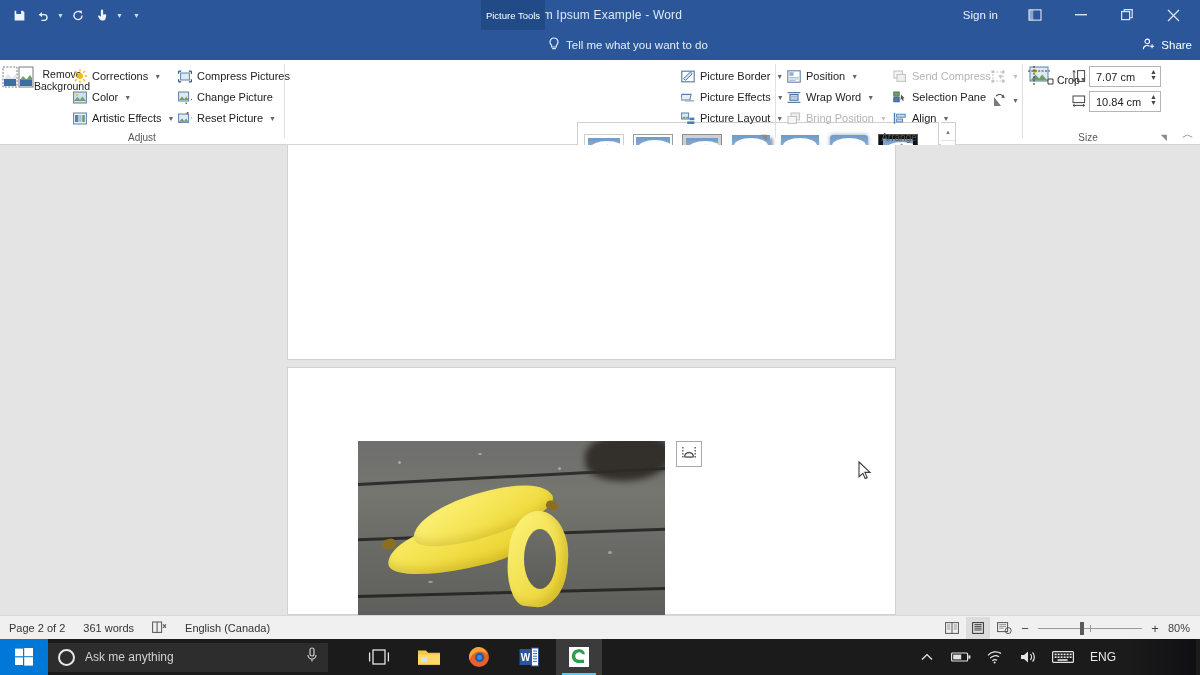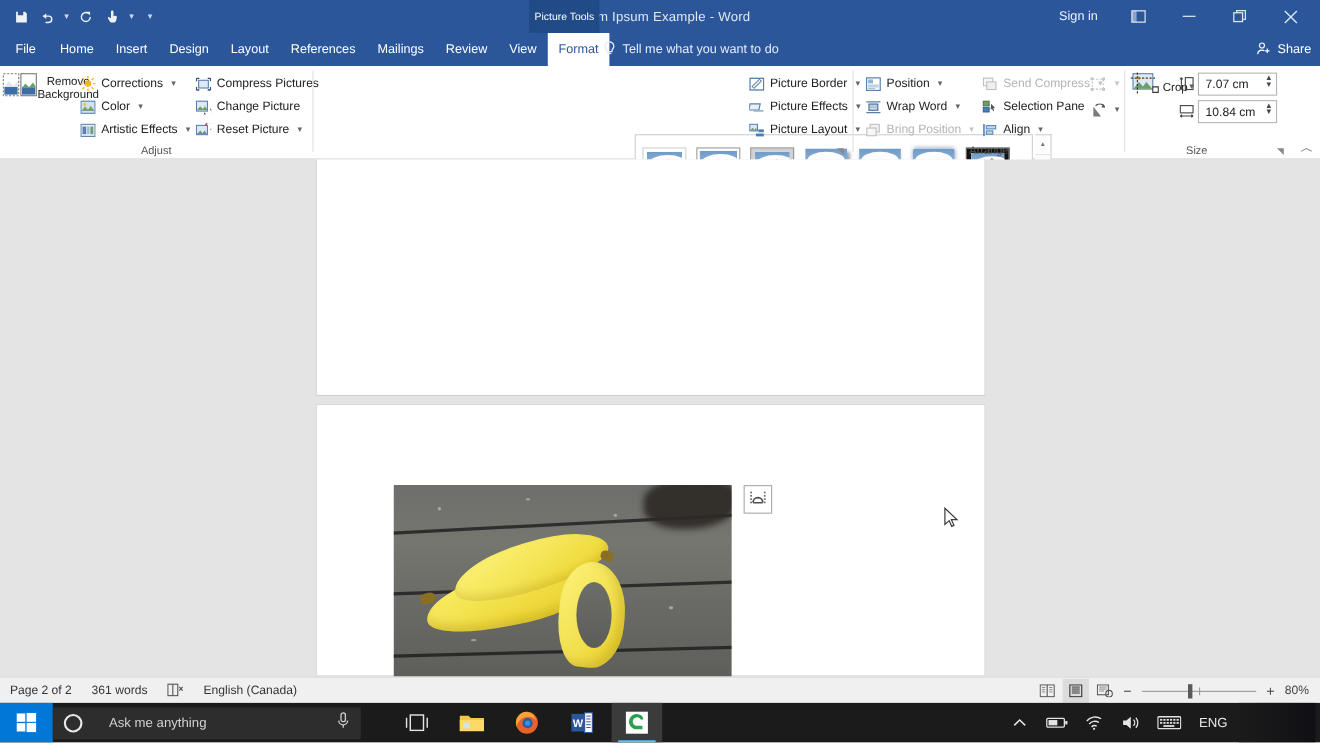--- a/index.html
+++ b/index.html
@@ -191,21 +191,21 @@
   .zoom-pct { font-size: 11px; color: #444; width: 30px; text-align: right; padding-right: 4px; }
 
   
   .taskbar {
     position: absolute; left: 0; top: 639px; width: 1200px; height: 36px;
     background: #1b1b1b; display: flex; align-items: center;
   }
   .start { width: 48px; height: 36px; display:flex; align-items:center; justify-content:center; background:#0078d7; }
   .cortana {
     width: 280px; height: 29px; background: #2d2d2d; display: flex; align-items: center;
-    gap: 24px; padding: 0 10px; margin-left: 0;
+    gap: 10px; padding: 0 10px; margin-left: 0;
   }
   .cortana .ring { width: 17px; height: 17px; border: 2px solid #e8e8e8; border-radius: 50%; flex: 0 0 17px; }
   .cortana .txt { font-size: 12px; color: #d2d2d2; flex: 1; }
   .tb-apps { display: flex; align-items: center; margin-left: 28px; gap: 4px; }
   .tb-app { width: 46px; height: 36px; display:flex; align-items:center; justify-content:center; position: relative; }
   .tb-app.active { background: #3b3b3b; }
   .tb-app.active::after { content:''; position:absolute; bottom:0; left:6px; right:6px; height:2px; background:#5ac8fa; }
   .tray { position: absolute; right: 0; top: 0; height: 36px; display: flex; align-items: center; gap: 0px; padding-right: 4px; }
   .tray-ic { width: 34px; height: 36px; display:flex; align-items:center; justify-content:center; color:#e4e4e4; font-size: 13px; }
   .tray-eng { font-size: 12px; color: #e9e9e9; padding: 0 10px; }
@@ -270,32 +270,20 @@
       </div>
       <div class="tb-icon close">
         <svg width="13" height="13" viewBox="0 0 13 13">
             <path d="M1 1l11 11M12 1L1 12" stroke="#dbe4f2" stroke-width="1.3" fill="none"></path>
           </svg>
       </div>
     </div>
   </div>
 
   <div class="tabsrow">
-    <div class="tabs">
-      <div class="tab file">File</div>
-      <div class="tab">Home</div>
-      <div class="tab">Insert</div>
-      <div class="tab">Design</div>
-      <div class="tab">Layout</div>
-      <div class="tab">References</div>
-      <div class="tab">Mailings</div>
-      <div class="tab">Review</div>
-      <div class="tab">View</div>
-      <div class="tab active">Format</div>
-    </div>
     <div class="tellme">
       <span class="bulb">
         <svg width="12" height="14" viewBox="0 0 12 14">
             <path d="M6 1a4 4 0 00-2.4 7.2V10h4.8V8.2A4 4 0 006 1z" fill="none" stroke="#e6ecf7" stroke-width="1.1"></path>
             <rect x="4.2" y="11" width="3.6" height="1.2" fill="#e6ecf7"></rect>
           </svg>
       </span>
       <span>Tell me what you want to do</span>
     </div>
     <div class="share">

